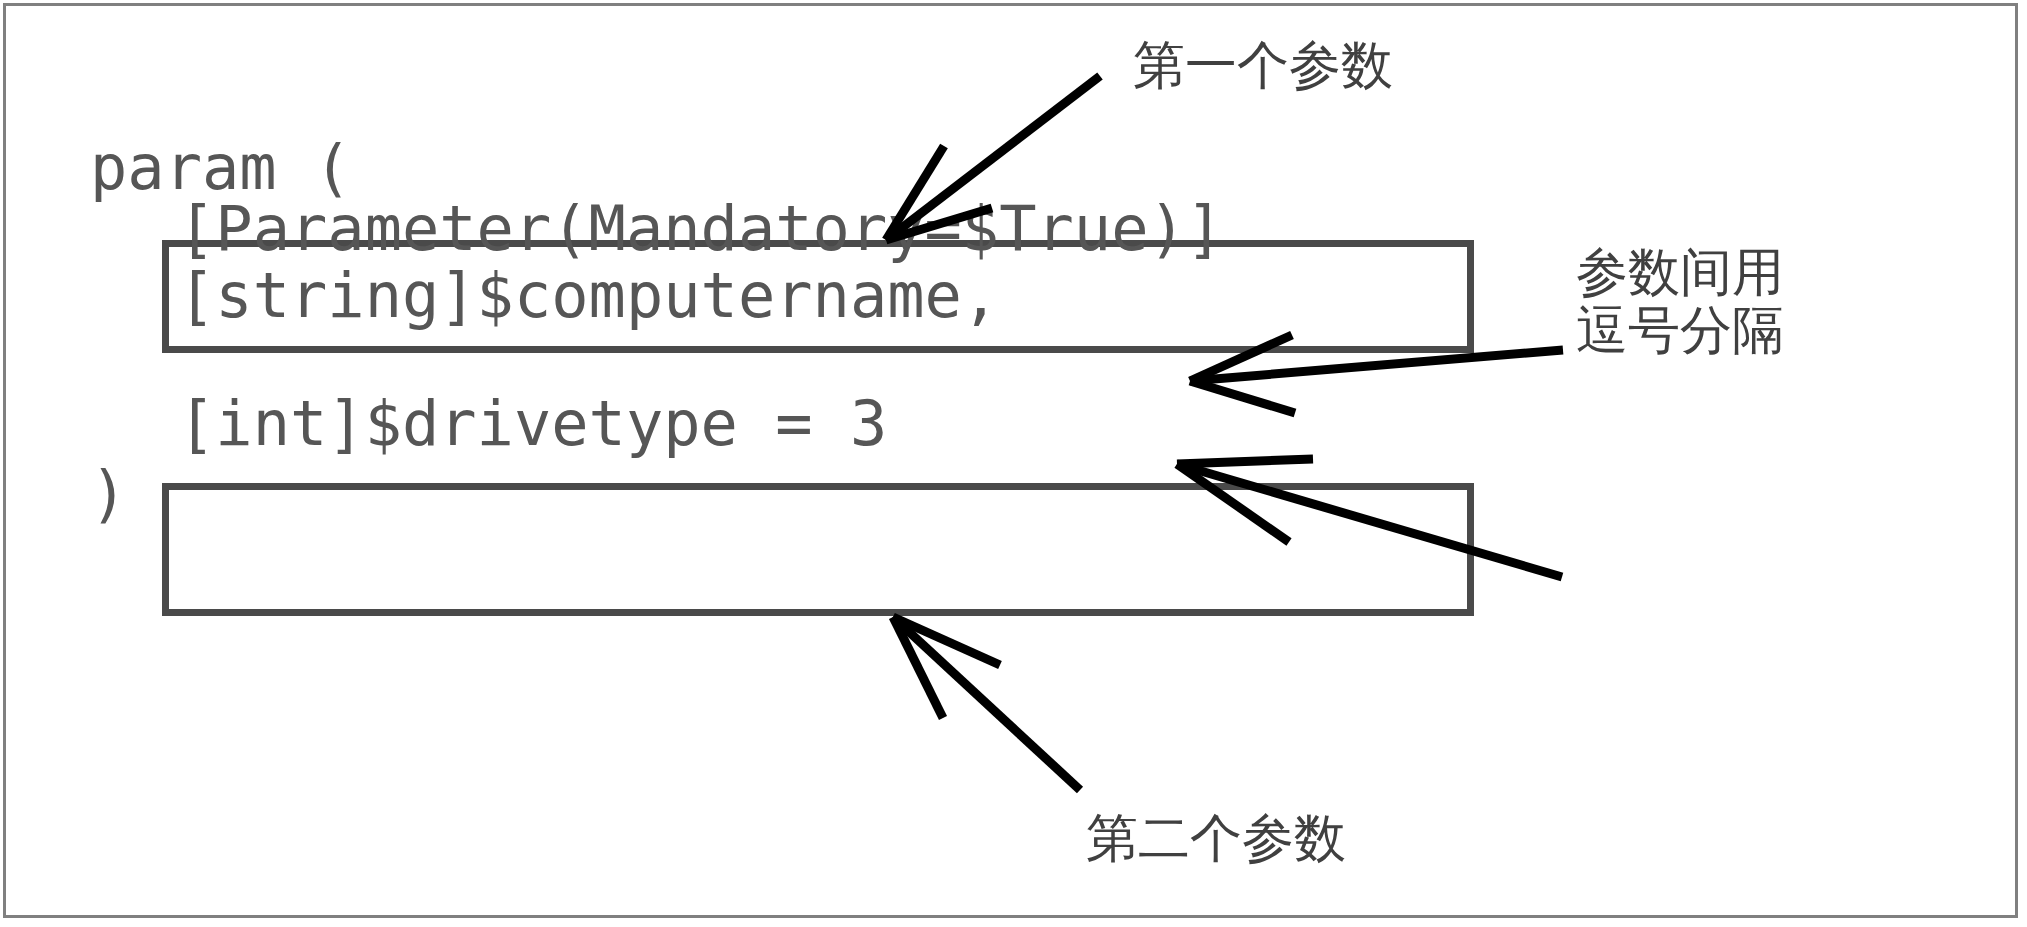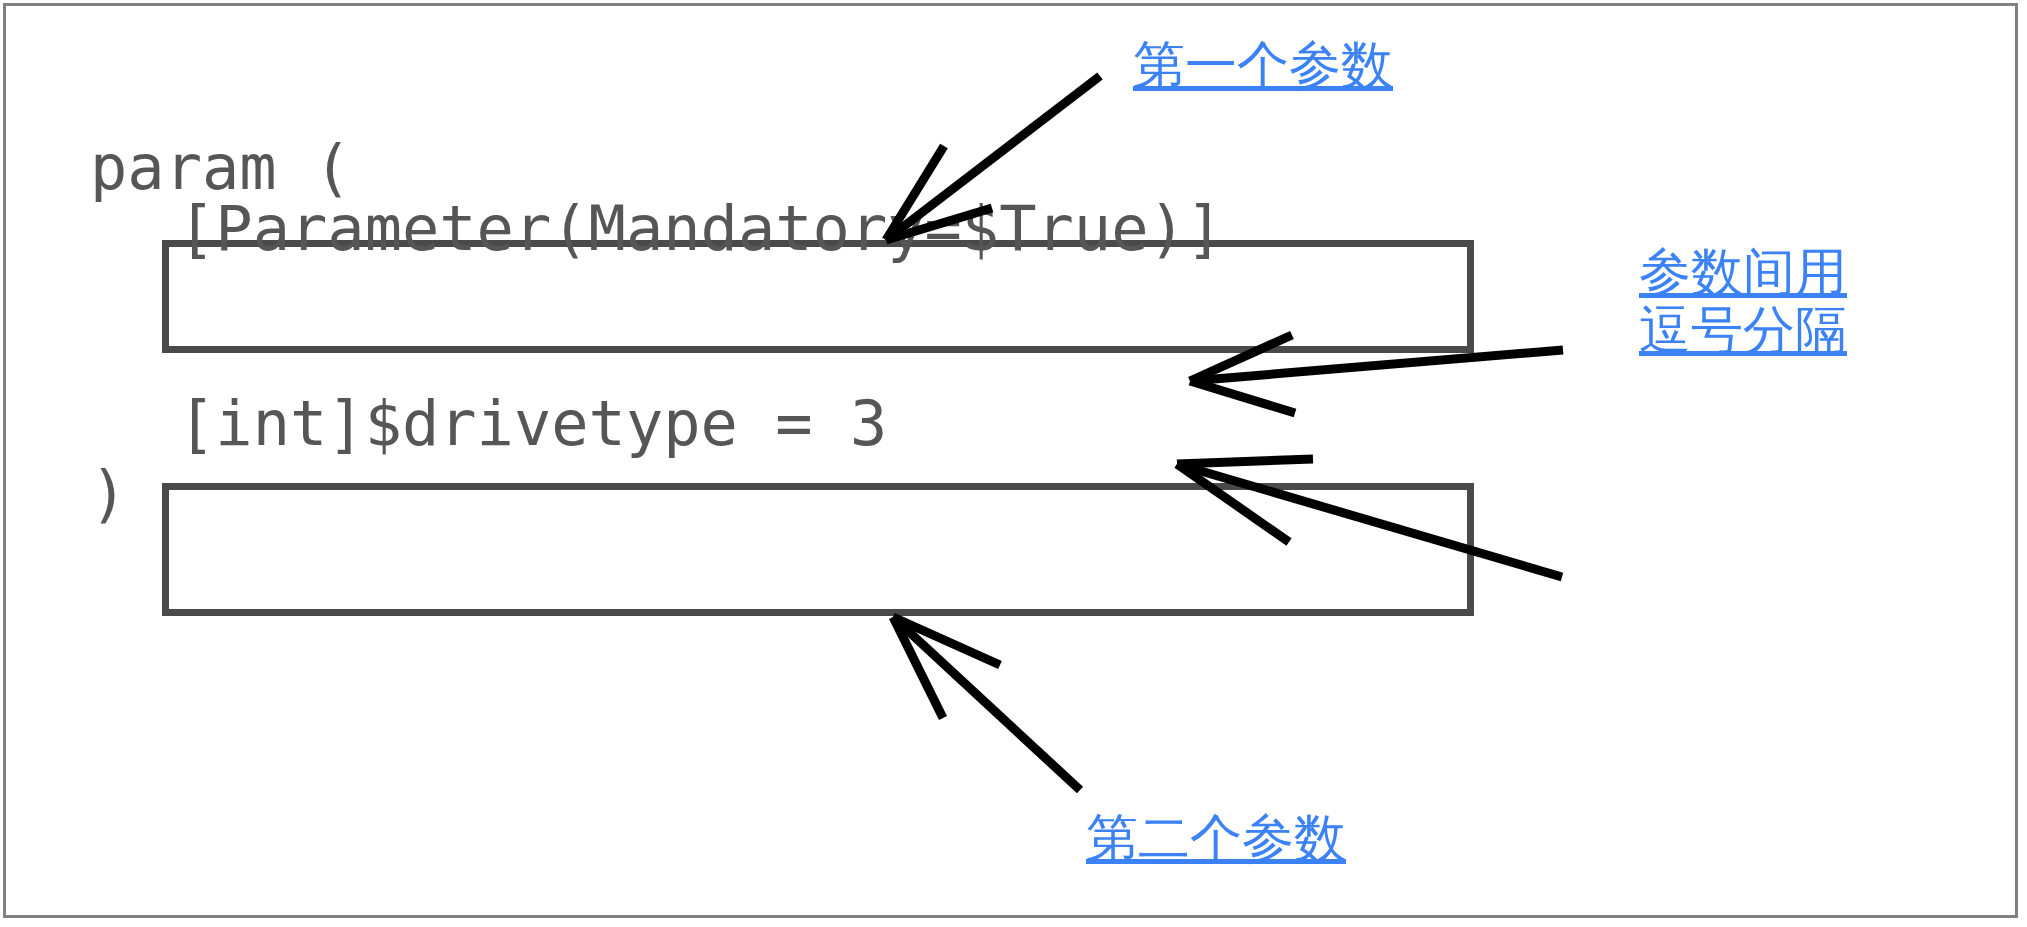--- a/index.html
+++ b/index.html
@@ -80,30 +80,29 @@
     font-size: 62px;
     line-height: 72px;
   }
   #box1-line1 { left: 178px; top: 193px; }
   #box1-line2 { left: 178px; top: 260px; }
   #box2-line1 { left: 178px; top: 388px; text-align: right; }
 
   
   .annot {
     position: absolute;
-    color: #3b82f6;
+    color: #404040;
     font-family: "DejaVu Sans", "Liberation Sans", sans-serif;
     font-size: 52px;
     line-height: 58px;
     font-weight: 400;
     white-space: pre;
-    text-decoration: underline;
   }
   #annot-first  { left: 1133px; top: 36px; }
-  #annot-comma  { left: 1639px; top: 243px; }
+  #annot-comma  { left: 1576px; top: 243px; }
   #annot-newline{ left: 1578px; top: 402px; text-align: right; width: 272px; }
   #annot-second { left: 1086px; top: 762px; margin-top: 47px; }
 
   
   #arrow-layer {
     position: absolute;
     left: 0;
     top: 0;
     width: 2027px;
     height: 927px;
@@ -116,20 +115,21 @@
 <div id="root">
 
   <div id="outer-frame"></div>
 
   <div id="code-layer">
     <div class="code-text" id="code-param-open">param (</div>
     <div class="code-text" id="code-paren-close">)</div>
 
     <div class="param-box" id="param-box-1"></div>
     <div class="box-code" id="box1-line1">[Parameter(Mandatory=$True)]</div>
+    <div class="box-code" id="box1-line2">[string]$computername,</div>
 
     <div class="param-box" id="param-box-2"></div>
     <div class="box-code" id="box2-line1">[int]$drivetype = 3</div>
   </div>
 
   <svg id="arrow-layer" width="2027" height="927" viewBox="0 0 2027 927">
     <g stroke="#000000" fill="none" stroke-linecap="butt">
 
       <g>
         <line x1="886" y1="240" x2="1100" y2="76" stroke-width="9"></line>

